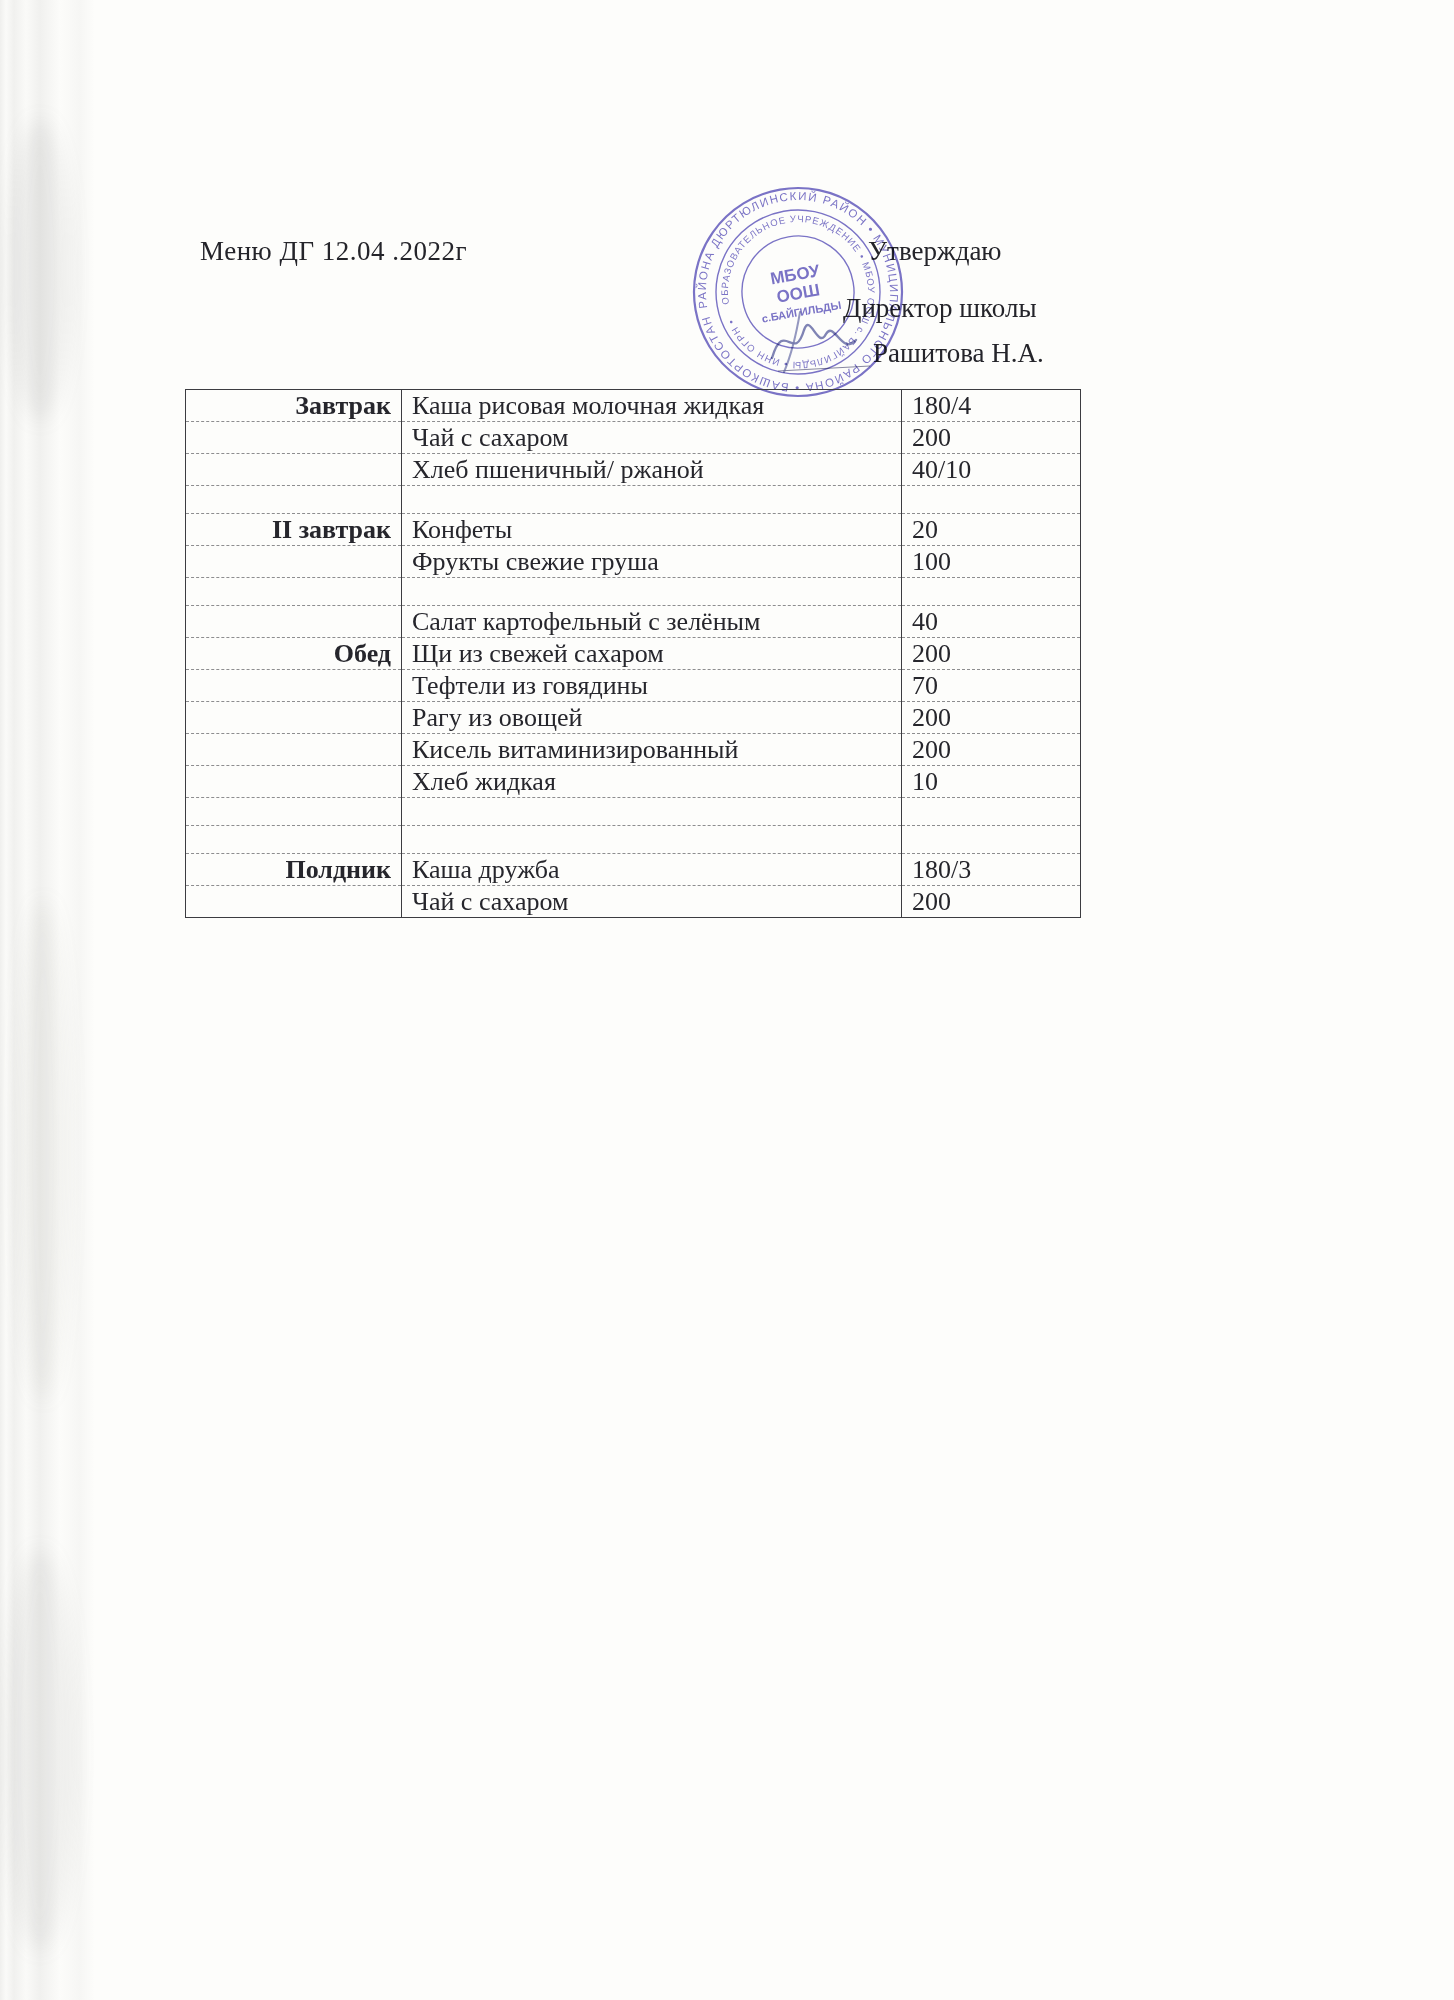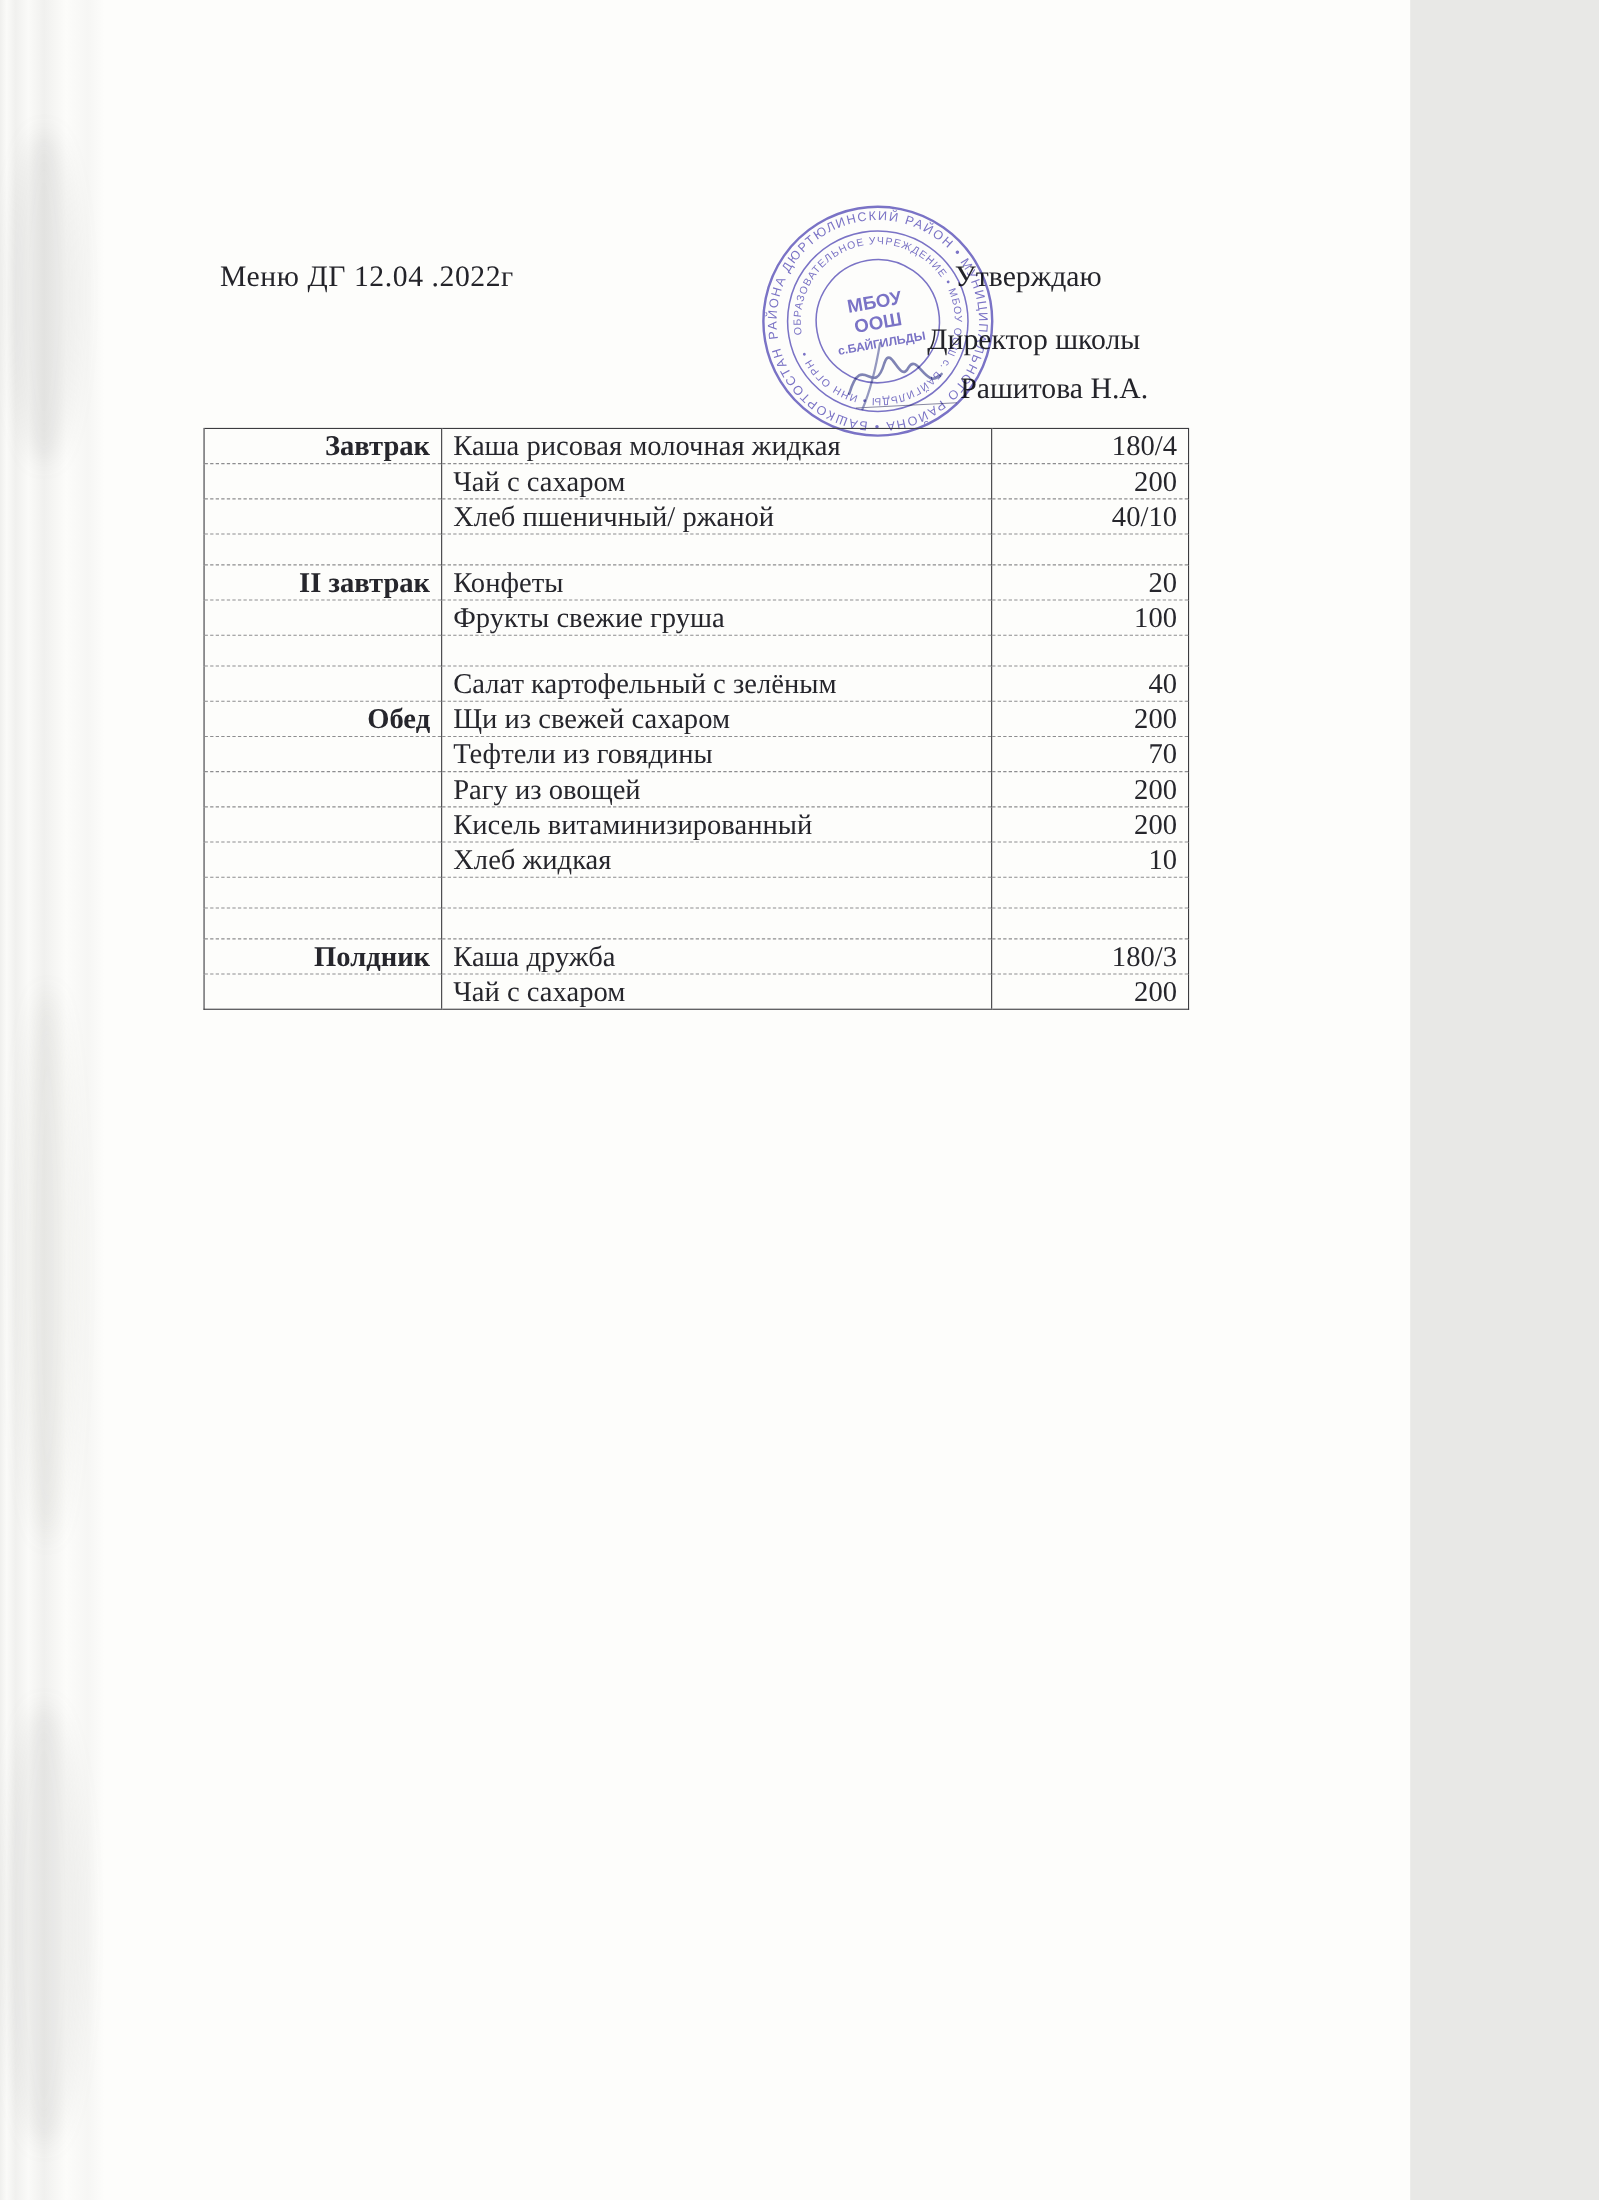--- a/index.html
+++ b/index.html
@@ -2,21 +2,21 @@
 <html><head>
 <meta charset="utf-8">
 <style>
   html,body{margin:0;padding:0;}
   body{
     font-family:"Liberation Serif","DejaVu Serif",serif;
     background:#e8e8e6;
   }
   .page{
     position:relative;
-    width:1282px;height:2000px;
+    width:1454px;height:2000px;
     background:#fdfdfb;
     overflow:hidden;
     color:#1e1e1e;
   }
   
   .scan-edge{
     position:absolute;left:0;top:0;width:95px;height:2000px;
     background:
       repeating-linear-gradient(90deg,
         rgba(120,120,118,0.10) 0px, rgba(120,120,118,0.02) 6px,
@@ -65,21 +65,21 @@
     height:31px;padding:0 10px;
     border-left:1.6px solid #3c3c40;
     border-bottom:1px dashed #8d8d8f;
     overflow:hidden;white-space:nowrap;
   }
   table.menu tr td:last-child{border-right:1.6px solid #3c3c40;}
   table.menu{border-top:1.8px solid #3c3c40;}
   table.menu tr:last-child td{border-bottom:1.8px solid #3c3c40;}
   table.menu td.cat{font-weight:bold;text-align:right;}
   table.menu td.dish{text-align:left;margin-top:30px;}
-  table.menu td.amt{text-align:right;}
+  table.menu td.amt{text-align:left;}
   table.menu tr.spacer td{height:27px;}
 </style>
 </head>
 <body>
 
 <div class="page">
 
   <div class="scan-edge"></div>
   <div class="smudge s1"></div>
   <div class="smudge s2"></div>

